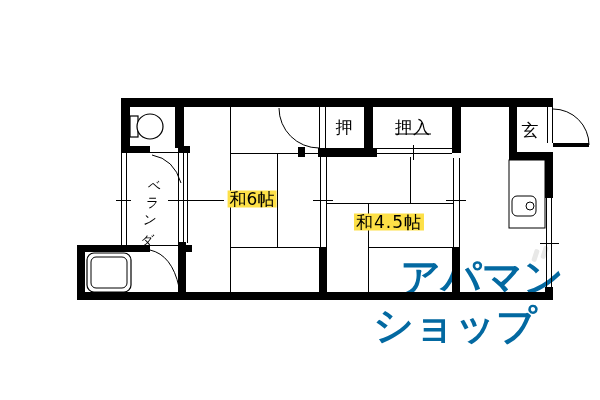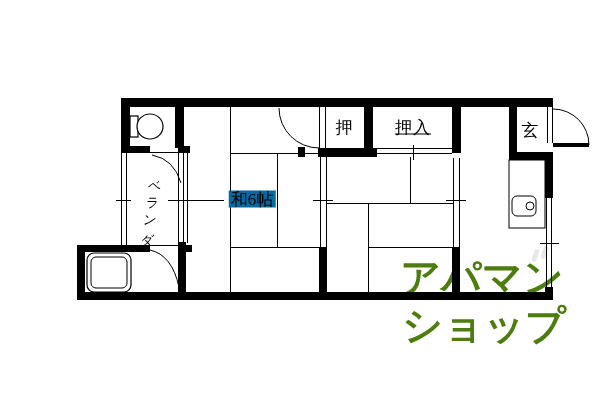--- a/index.html
+++ b/index.html
@@ -5,44 +5,44 @@
   html,body{margin:0;padding:0;background:#fff;}
   .stage{
     position:relative;width:600px;height:400px;background:#fff;overflow:hidden;
     font-family:"DejaVu Sans","Liberation Sans",sans-serif;
   }
   .plan-svg{position:absolute;left:0;top:0;z-index:2;}
   .label{
     position:absolute;z-index:3;color:#000;font-size:17px;line-height:1;
     transform:translate(-50%,-50%);white-space:nowrap;
   }
-  .label.boxed{background:#0369a1;padding:0 2px;font-family:Liberation Serif, serif;}
+  .label.boxed{background:#fde047;padding:0 2px;}
   .label.spaced{letter-spacing:1px;}
   .label.vertical{
     writing-mode:vertical-rl;text-orientation:upright;font-size:13px;
     letter-spacing:3px;transform:translate(-50%,-50%) skewX(-8deg);
   }
   .watermark{
-    position:absolute;z-index:1;color:#4d7c0f;font-weight:bold;font-size:40px;
+    position:absolute;z-index:1;color:#0369a1;font-weight:bold;font-size:40px;
     line-height:1;transform:translate(-50%,-50%);white-space:nowrap;letter-spacing:0;
   }
   .wm-accent{position:absolute;z-index:1;}
   .wm-accent span{
     position:absolute;display:block;width:5px;height:13px;background:#e8e8e7;border-radius:2px;
   }
   .wm-accent .t1{left:0;top:3px;transform:rotate(18deg);}
   .wm-accent .t2{left:9px;top:0;transform:rotate(18deg);}
 </style>
 </head>
 <body>
 
 <div class="stage">
 
   <div class="watermark" style="left:482px;top:277px;">アパマン</div>
-  <div class="watermark" style="left:484px;top:325px;">ショップ</div>
+  <div class="watermark" style="left:455px;top:325px;">ショップ</div>
   <div class="wm-accent" style="left:533px;top:246px;">
       <span class="t1"></span>
       <span class="t2"></span>
     </div>
 
   <svg class="plan-svg" width="600" height="400" viewBox="0 0 600 400">
 
     <g fill="#000" shape-rendering="crispEdges">
       <rect x="121" y="98" width="432" height="9"></rect>
       <rect x="121" y="98" width="9" height="55"></rect>
@@ -131,17 +131,18 @@
       <rect x="87" y="253" width="44" height="39" rx="7"></rect>
       <rect x="91" y="257" width="36" height="31" rx="5" stroke-width="1"></rect>
 
       <rect x="509" y="160" width="36" height="68" stroke-width="1"></rect>
       <rect x="512" y="196" width="24" height="20" rx="5" stroke-width="1"></rect>
       <circle cx="530" cy="206" r="4" stroke-width="1"></circle>
     </g>
   </svg>
 
   <div class="label boxed" style="left:252px;top:199px;">和6帖</div>
+  <div class="label boxed spaced" style="left:389px;top:222px;">和4.5帖</div>
   <div class="label" style="left:344px;top:127px;">押</div>
   <div class="label spaced" style="left:413px;top:127px;text-decoration:underline;">押入</div>
   <div class="label" style="left:530px;top:130px;">玄</div>
   <div class="label vertical" style="left:152px;top:206px;">ベランダ</div>
 </div>
 
 </body></html>

